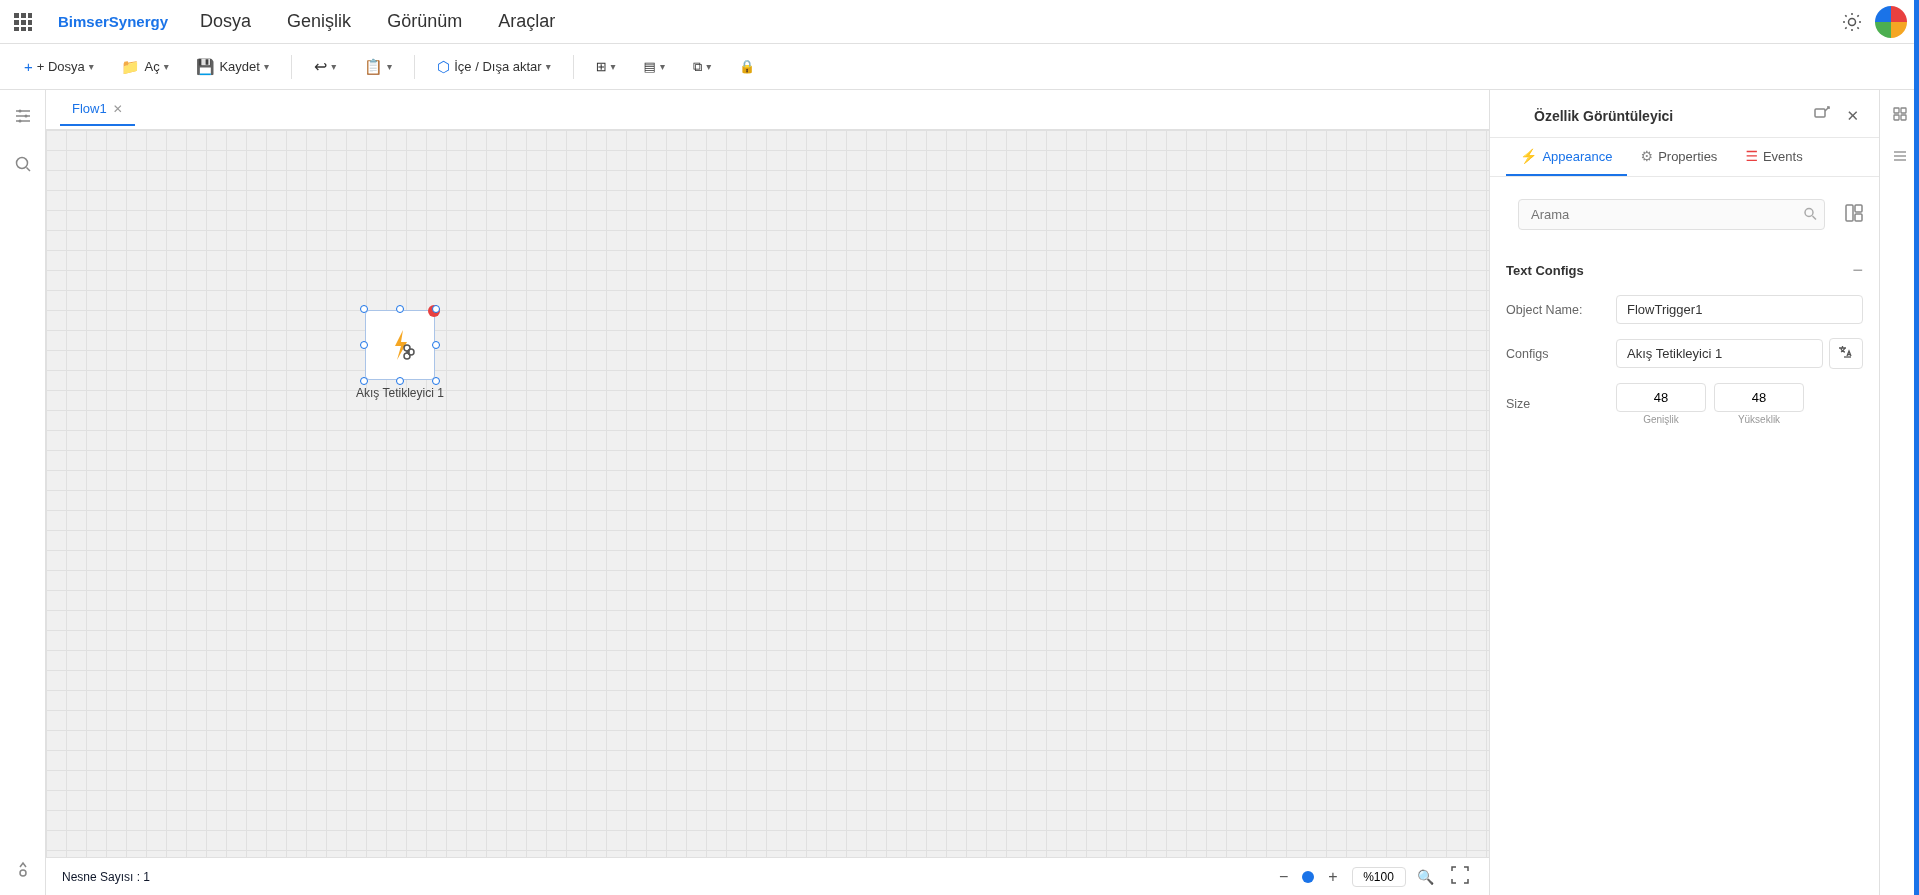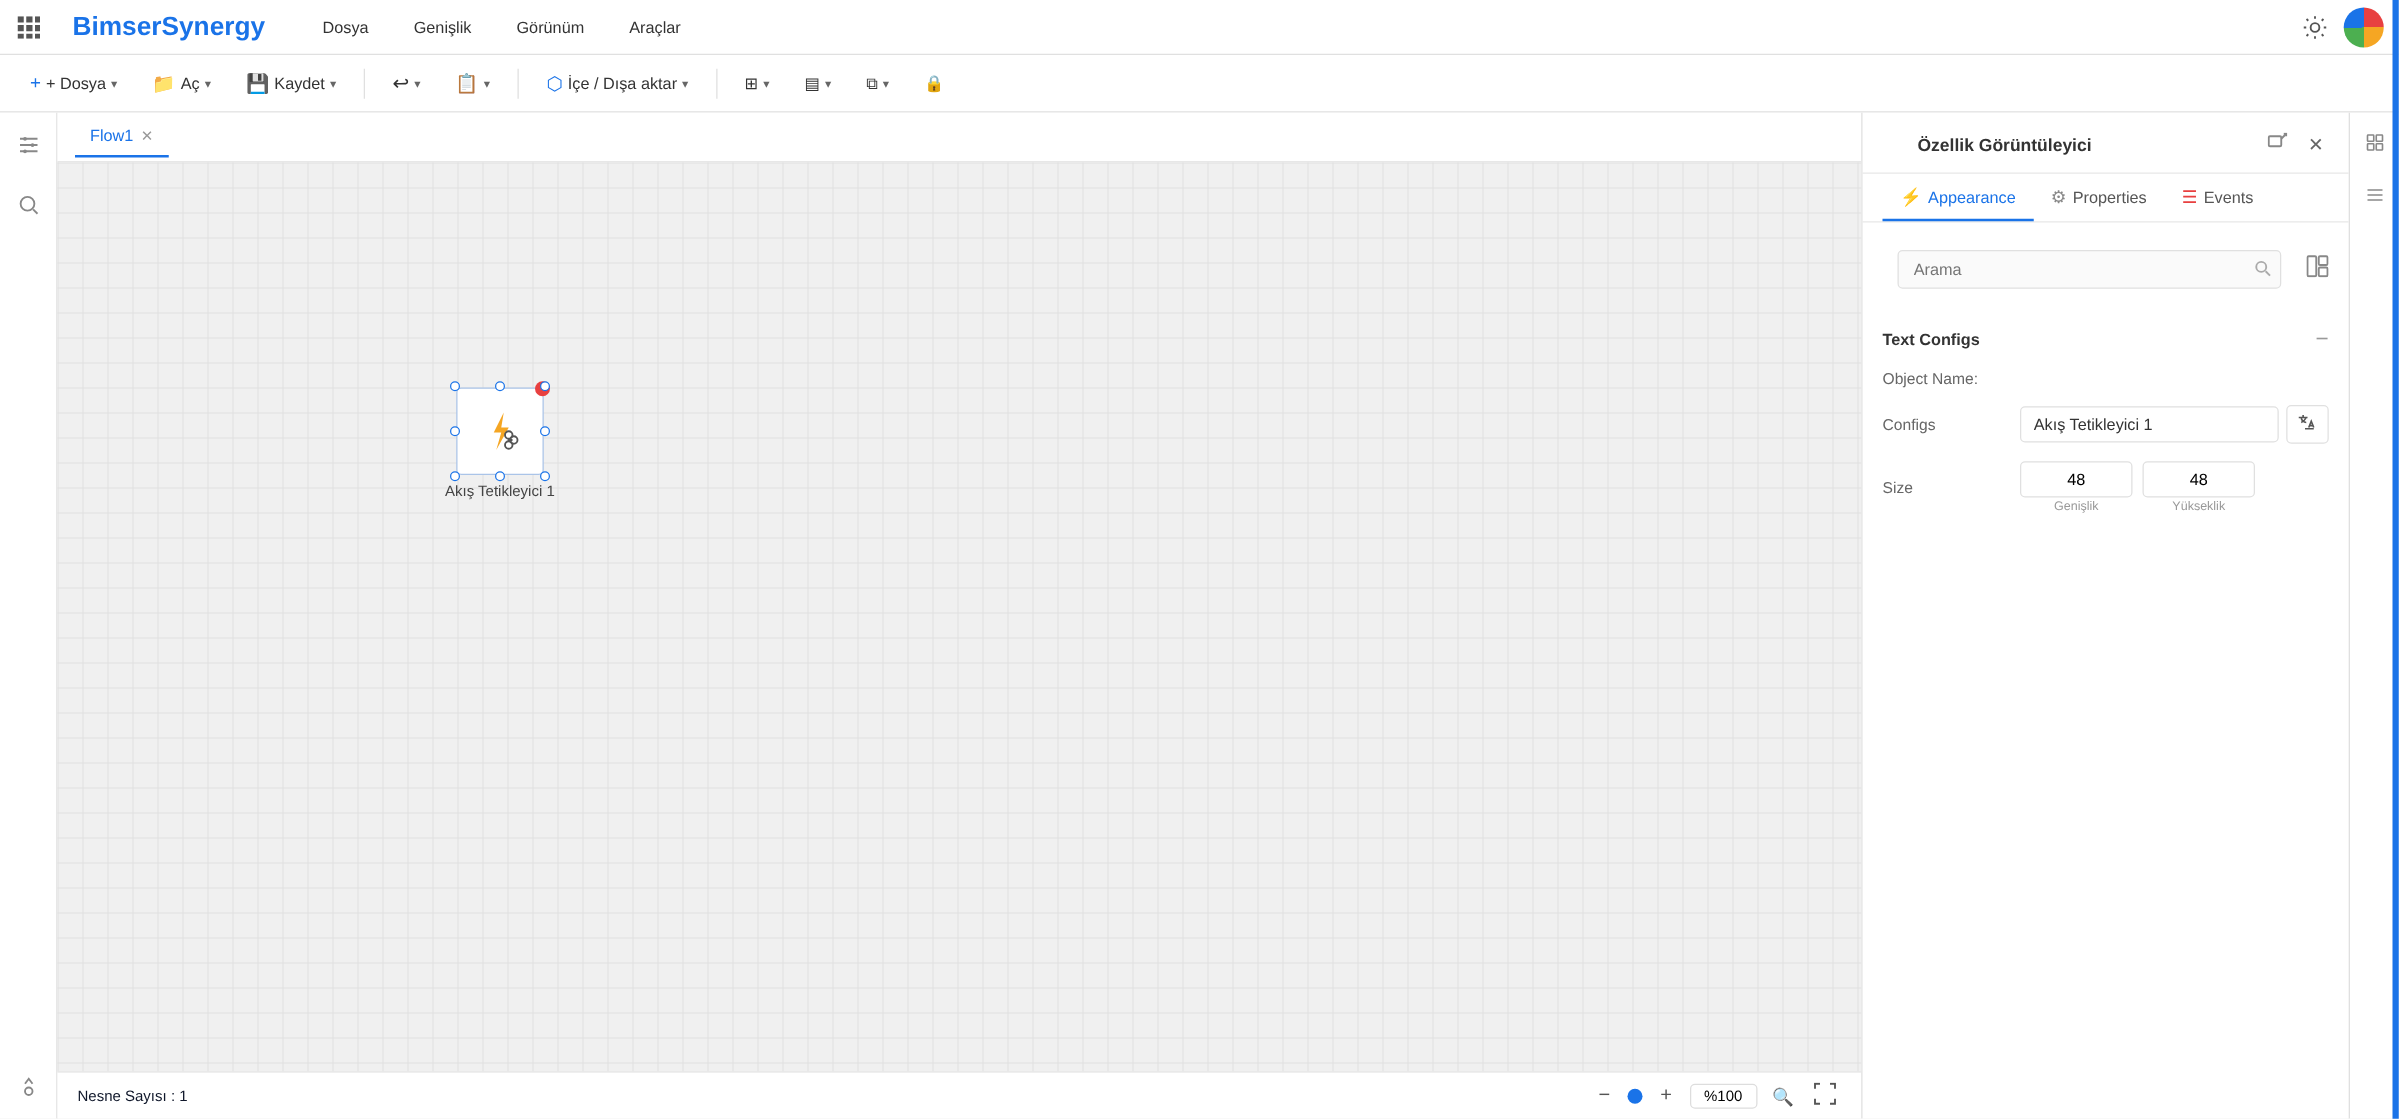--- a/index.html
+++ b/index.html
@@ -1,21 +1,21 @@
 <!DOCTYPE html>
 <html><head>
   <meta charset="utf-8">
   <style>
     * { box-sizing: border-box; margin: 0; padding: 0; }
     body { font-family: 'Segoe UI', Arial, sans-serif; font-size: 13px; background: #f5f5f5; color: #333; overflow: hidden; width: 1919px; height: 895px; display: flex; flex-direction: column; }
 
     
     .menubar { display: flex; align-items: center; background: #fff; border-bottom: 1px solid #e0e0e0; padding: 0 12px; height: 44px; gap: 20px; }
-    .menubar-logo { font-weight: 700; color: #1a73e8; font-size: 21px; margin-right: 18px; }
-    .menubar-item { font-size: 13px; color: #333; cursor: pointer; padding: 4px 8px; border-radius: 3px; }
+    .menubar-logo { font-weight: 700; color: #1a73e8; font-size: 15px; margin-right: 4px; }
+    .menubar-item { font-size: 18px; color: #333; cursor: pointer; padding: 4px 8px; border-radius: 3px; }
     .menubar-icons { margin-left: auto; display: flex; align-items: center; gap: 12px; }
     .grid-icon-btn { width: 22px; height: 22px; display: flex; align-items: center; justify-content: center; cursor: pointer; }
 
     
     .toolbar { display: flex; align-items: center; background: #fff; border-bottom: 1px solid #e0e0e0; padding: 6px 14px; height: 46px; gap: 8px; }
     .toolbar-btn { display: flex; align-items: center; gap: 4px; padding: 5px 10px; border: none; background: transparent; border-radius: 4px; cursor: pointer; font-size: 13px; color: #333; }
     .toolbar-btn .arrow { font-size: 10px; color: #666; }
     .toolbar-divider { width: 1px; height: 24px; background: #e0e0e0; margin: 0 4px; }
 
     
@@ -331,20 +331,23 @@
     </div>
 
     <div class="section">
       <div class="section-header">
         <span class="section-title">Text Configs</span>
         <button class="section-collapse">−</button>
       </div>
 
       <div class="prop-row">
         <span class="prop-label">Object Name:</span>
+        <div class="prop-value">
+          <input class="prop-input" type="text" value="FlowTrigger1" style="">
+        </div>
       </div>
 
       <div class="prop-row">
         <span class="prop-label">Configs</span>
         <div class="prop-value caption-row">
           <input class="caption-input" type="text" value="Akış Tetikleyici 1" style="">
           <button class="caption-btn" title="Translate">
             <svg width="16" height="16" viewBox="0 0 16 16" fill="none" stroke="#555" stroke-width="1.3">
               <path d="M1 4h7M4.5 2v2M3 4c0 2 2 4 4 4M7 4c-1 2-3 3.5-4 4"></path>
               <path d="M9 12l2-5 2 5M10 10.5h2"></path>

